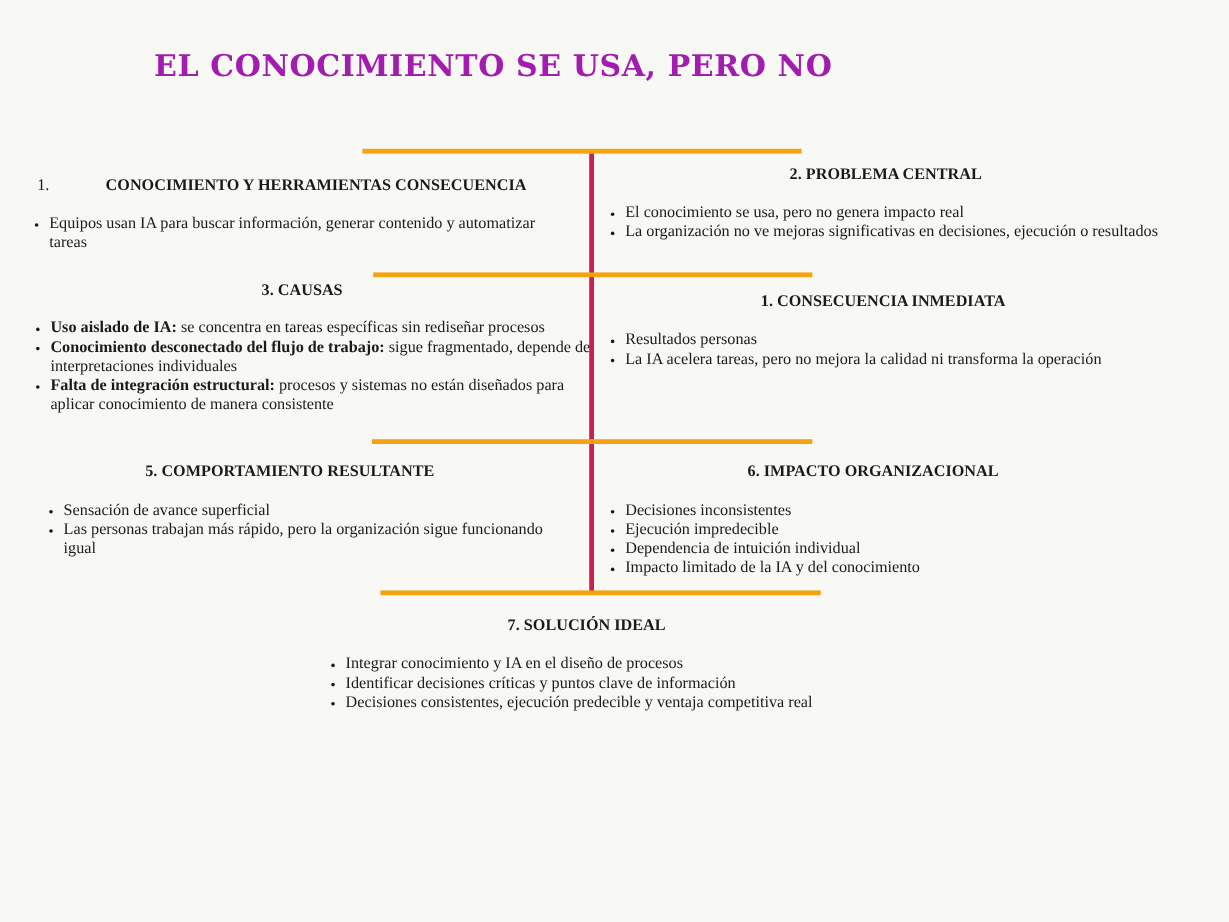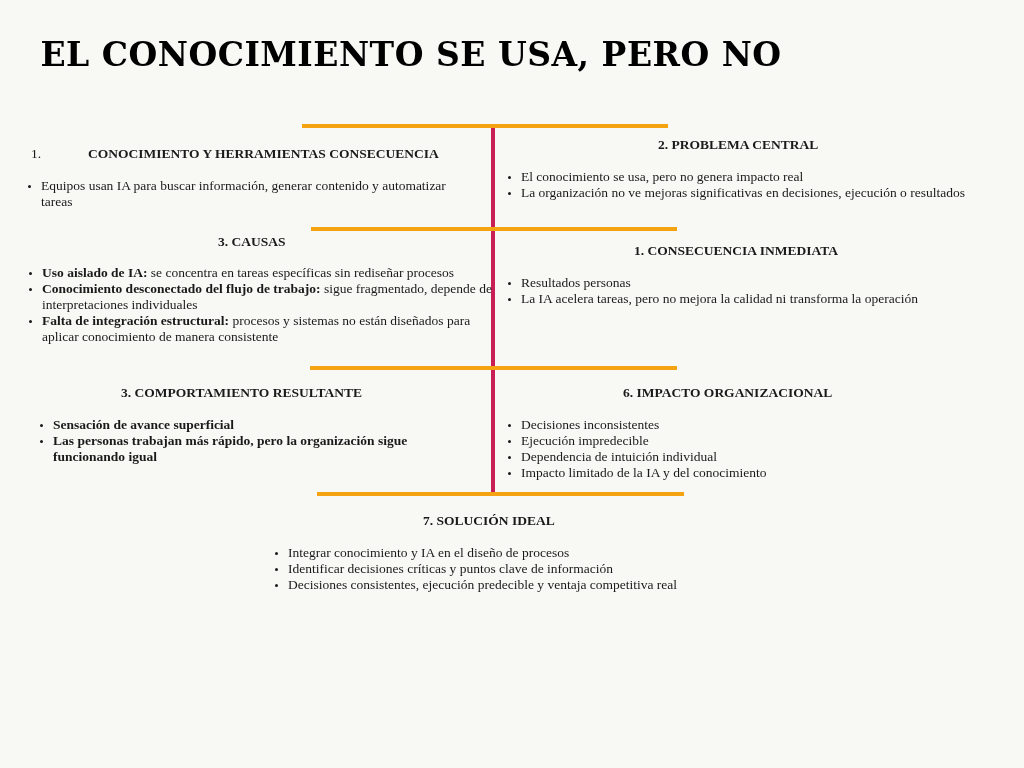--- a/index.html
+++ b/index.html
@@ -1,20 +1,20 @@
 <!DOCTYPE html>
 <html><head>
 <meta charset="utf-8">
 <style>
   html, body { margin:0; padding:0; }
   body { width:1024px; height:768px; background:#f8f8f5; position:relative; overflow:hidden;
          font-family:"Liberation Serif","DejaVu Serif",serif; color:#1a1a1a; }
   .title { position:absolute; left:0; width:822px; top:42px; text-align:center;
-           font-family:"DejaVu Serif","Liberation Serif",serif; font-weight:bold; font-size:33px;
-           line-height:25px; letter-spacing:0.5px; color:#000000; }
+           font-family:"DejaVu Serif","Liberation Serif",serif; font-weight:bold; font-size:25px;
+           line-height:25px; letter-spacing:0.5px; color:#a21caf; }
   .hline { position:absolute; height:4px; background:#f6a312; }
   .vline { position:absolute; width:4px; background:#c81f55; }
   .sec-title { position:absolute; font-weight:bold; font-size:13.5px; color:#1a1a1a; white-space:nowrap; }
   ul.bullets { position:absolute; margin:0; padding:0 0 0 16px; font-size:13.5px; line-height:16px; }
   ul.bullets li { margin:0; padding:0; }
   ul.bullets li::marker { font-size:10px; }
   b { font-weight:bold; }
 </style>
 </head>
 <body>
@@ -56,22 +56,22 @@
 
 <div>
   <span class="sec-title" style="left:634px; top:243px;">1. CONSECUENCIA INMEDIATA</span>
   <ul class="bullets" style="left:505px; top:275px; width:480px;">
     <li><span>Resultados personas</span></li>
     <li><span>La IA acelera tareas, pero no mejora la calidad ni transforma la operación</span></li>
   </ul>
 </div>
 
 <div>
-  <span class="sec-title" style="left:121px; top:385px;">3.  COMPORTAMIENTO RESULTANTE</span>
-  <ul class="bullets" style="left:37px; top:417px; width:400px;font-weight:bold;">
+  <span class="sec-title" style="left:121px; top:385px;">5.  COMPORTAMIENTO RESULTANTE</span>
+  <ul class="bullets" style="left:37px; top:417px; width:400px;">
     <li><span>Sensación de avance superficial</span></li>
     <li><span>Las personas trabajan más rápido, pero la organización sigue funcionando igual</span></li>
   </ul>
 </div>
 
 <div>
   <span class="sec-title" style="left:623px; top:385px;">6. IMPACTO ORGANIZACIONAL</span>
   <ul class="bullets" style="left:505px; top:417px; width:470px;">
     <li><span>Decisiones inconsistentes</span></li>
     <li><span>Ejecución impredecible</span></li>

